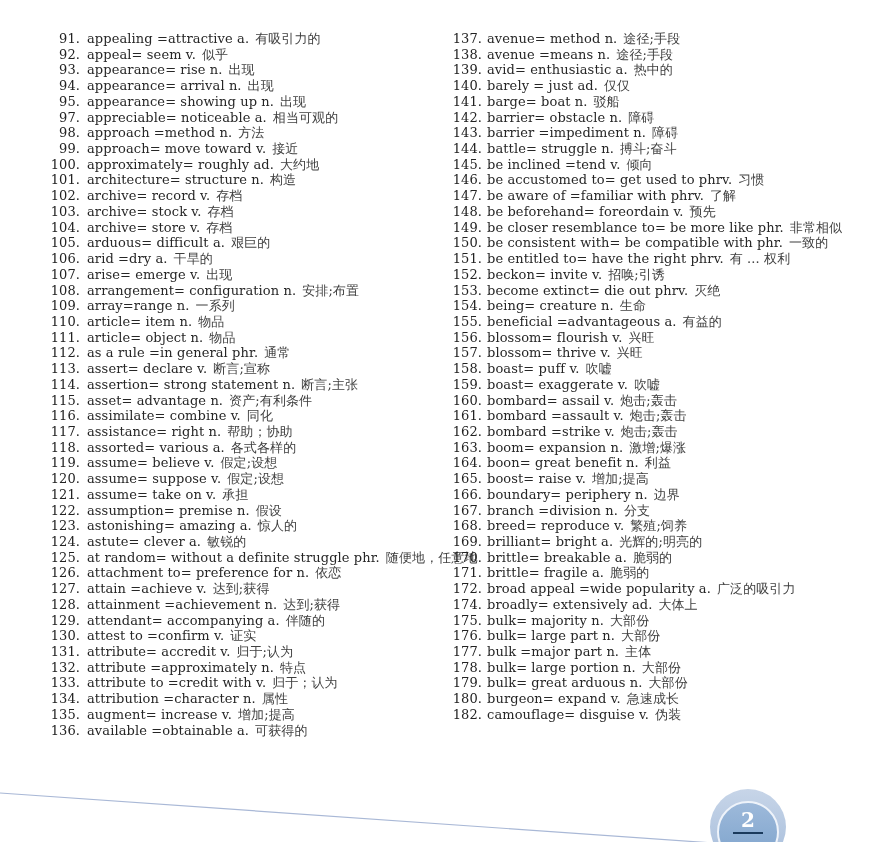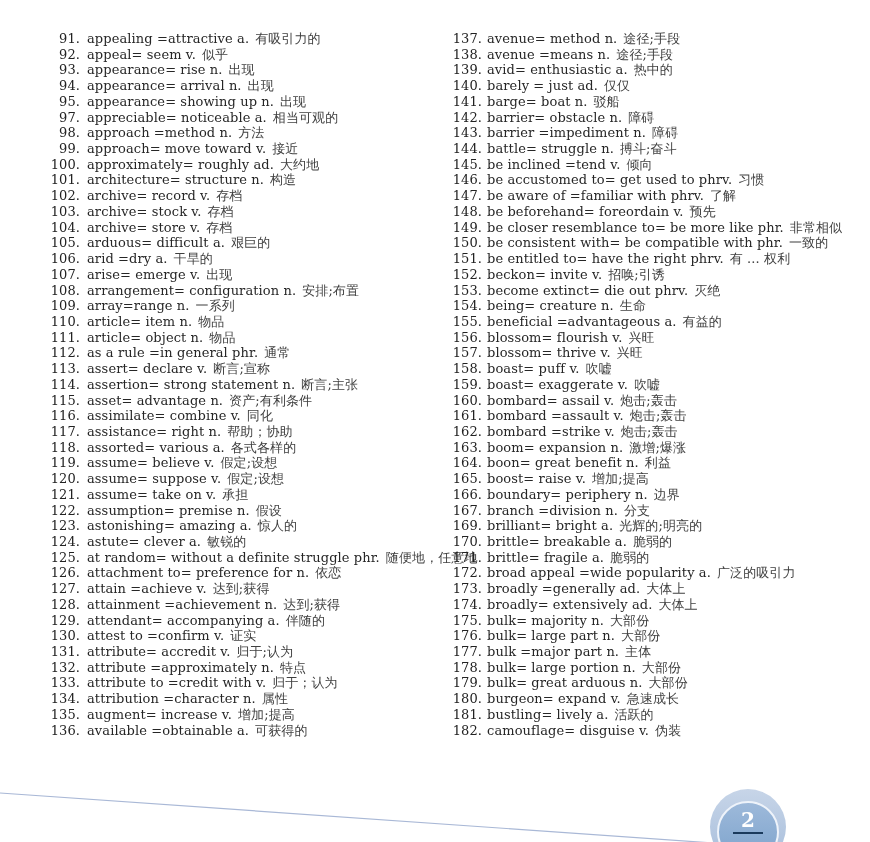--- a/index.html
+++ b/index.html
@@ -160,33 +160,32 @@
       <div class="row"><span class="n">158.</span><span class="en">boast= puff v.</span><span class="zh">吹嘘</span></div>
       <div class="row"><span class="n">159.</span><span class="en">boast= exaggerate v.</span><span class="zh">吹嘘</span></div>
       <div class="row"><span class="n">160.</span><span class="en">bombard= assail v.</span><span class="zh">炮击;轰击</span></div>
       <div class="row"><span class="n">161.</span><span class="en">bombard =assault v.</span><span class="zh">炮击;轰击</span></div>
       <div class="row"><span class="n">162.</span><span class="en">bombard =strike v.</span><span class="zh">炮击;轰击</span></div>
       <div class="row"><span class="n">163.</span><span class="en">boom= expansion n.</span><span class="zh">激增;爆涨</span></div>
       <div class="row"><span class="n">164.</span><span class="en">boon= great benefit n.</span><span class="zh">利益</span></div>
       <div class="row"><span class="n">165.</span><span class="en">boost= raise v.</span><span class="zh">增加;提高</span></div>
       <div class="row"><span class="n">166.</span><span class="en">boundary= periphery n.</span><span class="zh">边界</span></div>
       <div class="row"><span class="n">167.</span><span class="en">branch =division n.</span><span class="zh">分支</span></div>
+      <div class="row"><span class="n">168.</span><span class="en">breed= reproduce v.</span><span class="zh">繁殖;饲养</span></div>
       <div class="row"><span class="n">169.</span><span class="en">brilliant= bright a.</span><span class="zh">光辉的;明亮的</span></div>
       <div class="row"><span class="n">170.</span><span class="en">brittle= breakable a.</span><span class="zh">脆弱的</span></div>
       <div class="row"><span class="n">171.</span><span class="en">brittle= fragile a.</span><span class="zh">脆弱的</span></div>
       <div class="row"><span class="n">172.</span><span class="en">broad appeal =wide popularity a.</span><span class="zh">广泛的吸引力</span></div>
-      <div class="row"><span class="n">173.</span><span class="en">broadly =generally ad.</span><span class="zh">大体上</span></div>
       <div class="row"><span class="n">174.</span><span class="en">broadly= extensively ad.</span><span class="zh">大体上</span></div>
       <div class="row"><span class="n">175.</span><span class="en">bulk= majority n.</span><span class="zh">大部份</span></div>
       <div class="row"><span class="n">176.</span><span class="en">bulk= large part n.</span><span class="zh">大部份</span></div>
       <div class="row"><span class="n">177.</span><span class="en">bulk =major part n.</span><span class="zh">主体</span></div>
       <div class="row"><span class="n">178.</span><span class="en">bulk= large portion n.</span><span class="zh">大部份</span></div>
       <div class="row"><span class="n">179.</span><span class="en">bulk= great arduous n.</span><span class="zh">大部份</span></div>
       <div class="row"><span class="n">180.</span><span class="en">burgeon= expand v.</span><span class="zh">急速成长</span></div>
-      <div class="row"><span class="n">181.</span><span class="en">bustling= lively a.</span><span class="zh">活跃的</span></div>
       <div class="row"><span class="n">182.</span><span class="en">camouflage= disguise v.</span><span class="zh">伪装</span></div>
     </div>
 
   <svg class="accent-line" viewBox="0 0 870 842" xmlns="http://www.w3.org/2000/svg">
     <line id="accentLine" x1="0" y1="793" x2="870" y2="854" stroke-width="1.2" stroke="#a9b8d6"></line>
   </svg>
 
   <div class="badge">
     <div class="badge-ring"></div>
     <div class="badge-core">

